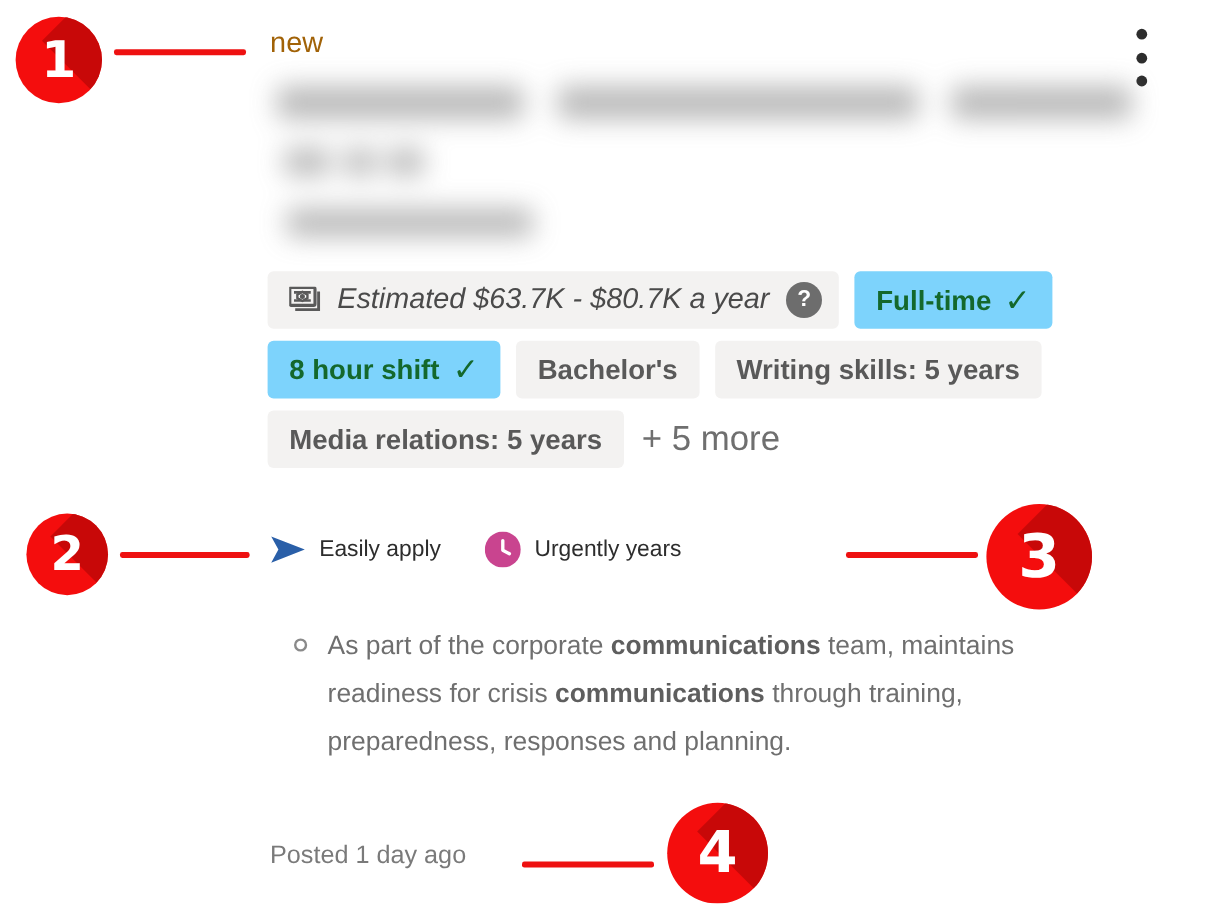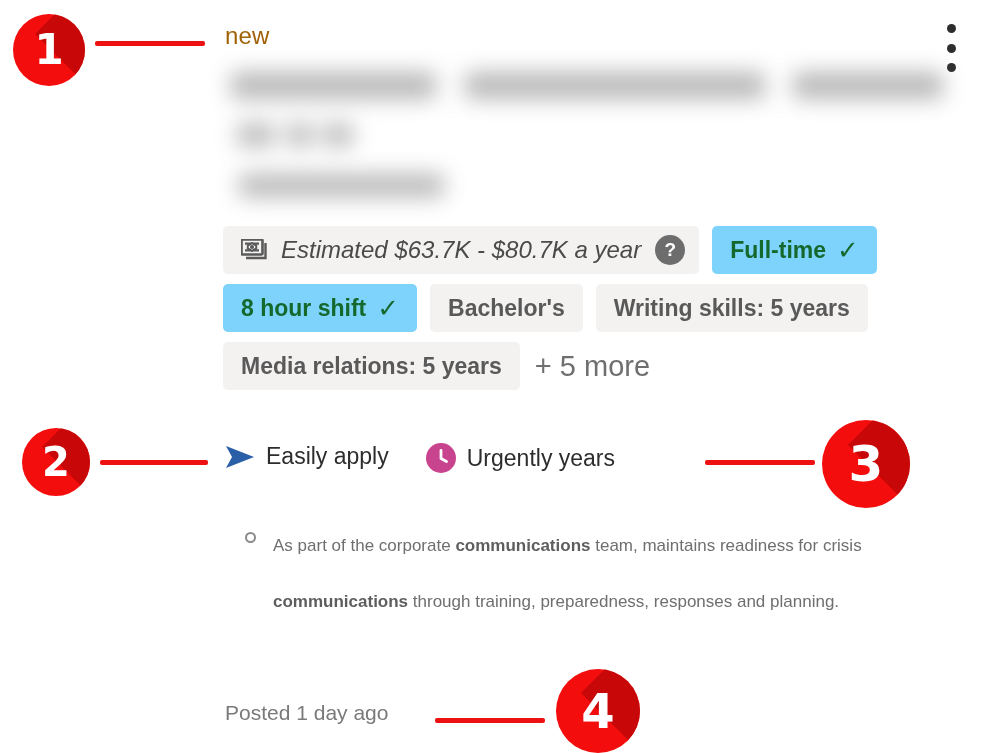--- a/index.html
+++ b/index.html
@@ -137,23 +137,23 @@
     flex: none;
     margin-left: 2px;
   }
 
   
   .apply-row {
     position: absolute;
     left: 10px;
     top: 443px;
     display: flex;
-    align-items: flex-start;
+    align-items: center;
     gap: 12px;
-    font-size: 23px;
+    font-size: 19px;
     color: #2d2d2d;
   }
   .apply-item { display: flex; align-items: center; gap: 11px; }
   .apply-item + .apply-item { margin-left: 25px; }
   .plane-icon { width: 30px; height: 24px; flex: none; display:block; }
   .clock-icon { width: 30px; height: 30px; flex: none; display:block; }
 
   
   .desc {
     position: absolute;
@@ -164,22 +164,22 @@
     gap: 17px;
   }
   .bullet {
     flex: none;
     width: 11px; height: 11px;
     margin-top: 14px;
     border: 2px solid #8a8a8a;
     border-radius: 50%;
   }
   .desc-text {
-    font-size: 17px;
-    line-height: 56px;
+    font-size: 22px;
+    line-height: 40px;
     color: #6f6f6f;
   }
   .desc-text b { color: #5e5e5e; font-weight: bold; }
 
   .posted {
     position: absolute;
     left: 10px;
     top: 701px;
     font-size: 21px;
     color: #7a7a7a;

